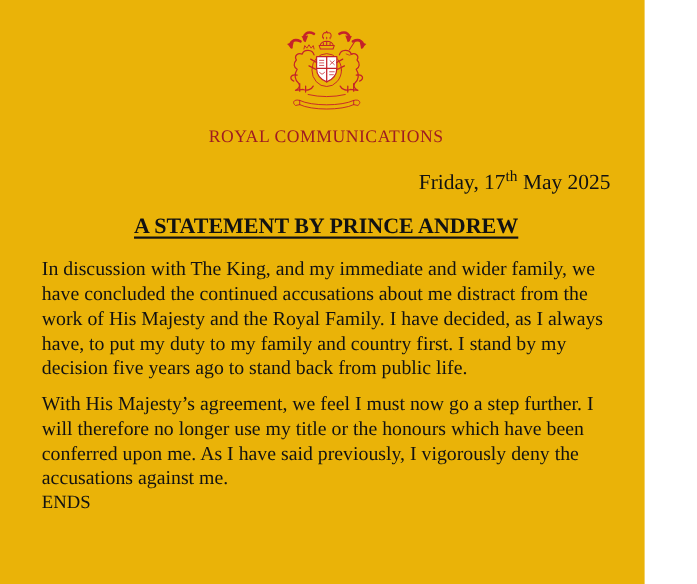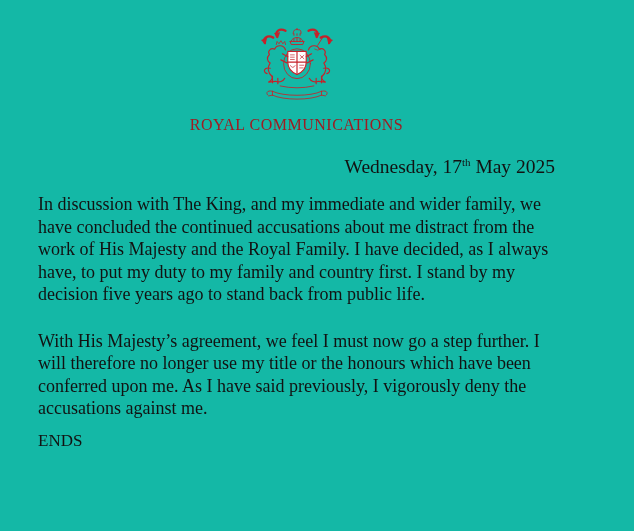--- a/index.html
+++ b/index.html
@@ -1,61 +1,61 @@
 <!DOCTYPE html>
 <html><head>
 <meta charset="utf-8">
 <style>
   html, body { margin: 0; padding: 0; background: #ffffff; }
   .page {
     position: relative;
-    width: 634px;
+    width: 586px;
     height: 531px;
     box-sizing: border-box;
     padding-top: 26px;
-    background: #14b8a6;
+    background: #eab308;
     font-family: "Liberation Serif", serif;
     color: #121212;
     overflow: hidden;
   }
   .doc { width: 517px; margin-left: 38px; }
   .crest { display: block; margin: 0 auto; }
   .org {
     margin-top: 9px;
     text-align: center;
     font-size: 16px;
     letter-spacing: 0.5px;
     line-height: 20px;
     color: #9f1c22;
   }
   .dateline {
     margin-top: 20px;
     text-align: right;
     font-size: 19.5px;
     line-height: 24px;
   }
-  .dateline sup { font-size: 11px; vertical-align: super; line-height: 0; }
+  .dateline sup { font-size: 14px; vertical-align: super; line-height: 0; }
   .title {
     margin: 15px 0 0 0;
     text-align: center;
     font-size: 20px;
     font-weight: bold;
     line-height: 25px;
     text-decoration: underline;
     text-decoration-thickness: 2px;
     text-underline-offset: 3px;
   }
   .para {
     margin: 14px 0 0 0;
     font-size: 18px;
     line-height: 22.5px;
     white-space: pre-line;
   }
-  .para + .para { margin-top: 24px; }
-  .ends { margin-top: 10px; font-size: 17px; line-height: 22px; }
+  .para + .para { margin-top: 10px; }
+  .ends { font-size: 17px; line-height: 22px; }
 </style>
 </head>
 <body>
 
 <div class="page">
   <div class="doc">
 
     <svg class="crest" viewBox="0 0 120 104" width="92" height="80" aria-hidden="true">
       <g stroke="#c5222a" fill="none" stroke-width="1.5" stroke-linecap="round" stroke-linejoin="round">
 
@@ -96,22 +96,23 @@
         <path d="M92 65 L92 74 M85 68 L85 75"></path>
 
         <path d="M38 78 Q60 83 82 78" stroke-width="1.1"></path>
         <path d="M28 85 C42 92 78 92 92 85 M28 90 C42 97 78 97 92 90 M28 85 V90 M92 85 V90" stroke-width="1.1"></path>
         <path d="M28 85 C22 83 18 87 23 91 L28 90 M92 85 C98 83 102 87 97 91 L92 90" stroke-width="1.1"></path>
       </g>
     </svg>
 
     <div class="org">ROYAL COMMUNICATIONS</div>
 
-    <div class="dateline"><span>Wednesday, 17</span><sup>th</sup><span> May 2025</span></div>
+    <div class="dateline"><span>Friday, 17</span><sup>th</sup><span> May 2025</span></div>
 
+    <div class="title">A STATEMENT BY PRINCE ANDREW</div>
 
     <p class="para">In discussion with The King, and my immediate and wider family, we
 have concluded the continued accusations about me distract from the
 work of His Majesty and the Royal Family. I have decided, as I always
 have, to put my duty to my family and country first. I stand by my
 decision five years ago to stand back from public life.</p>
     <p class="para">With His Majesty’s agreement, we feel I must now go a step further. I
 will therefore no longer use my title or the honours which have been
 conferred upon me. As I have said previously, I vigorously deny the
 accusations against me.</p>

